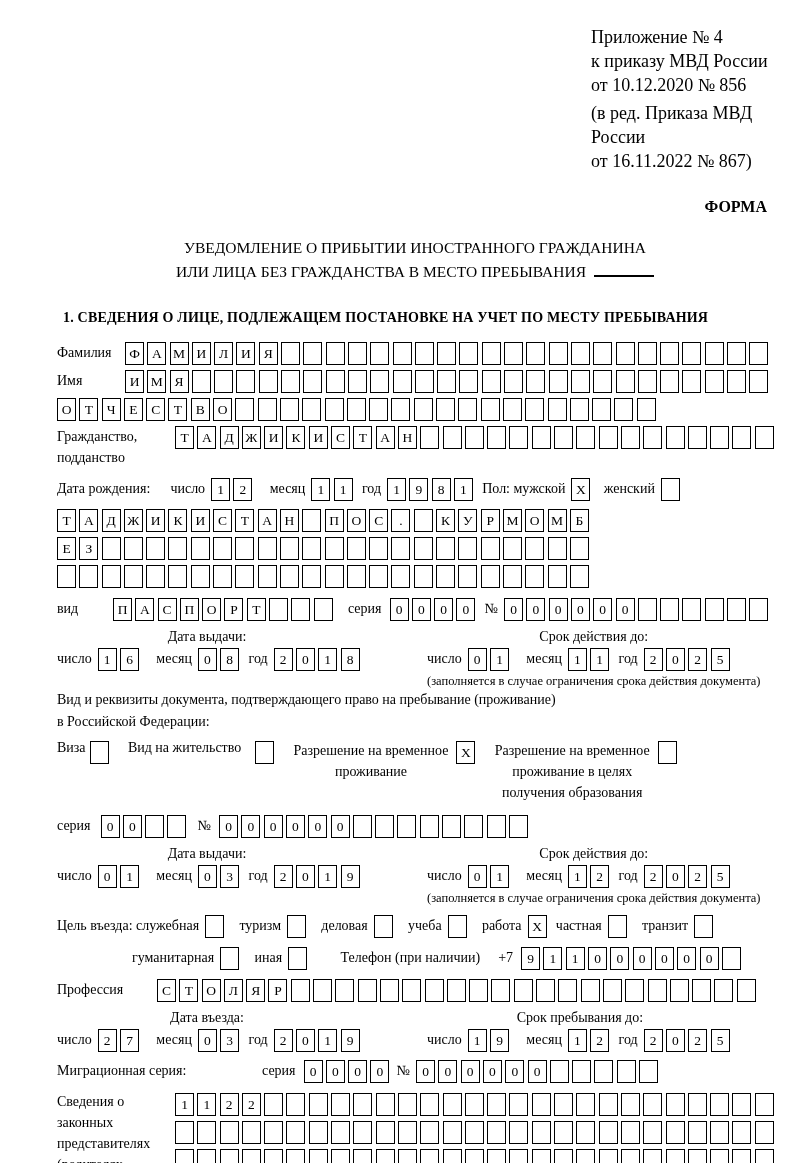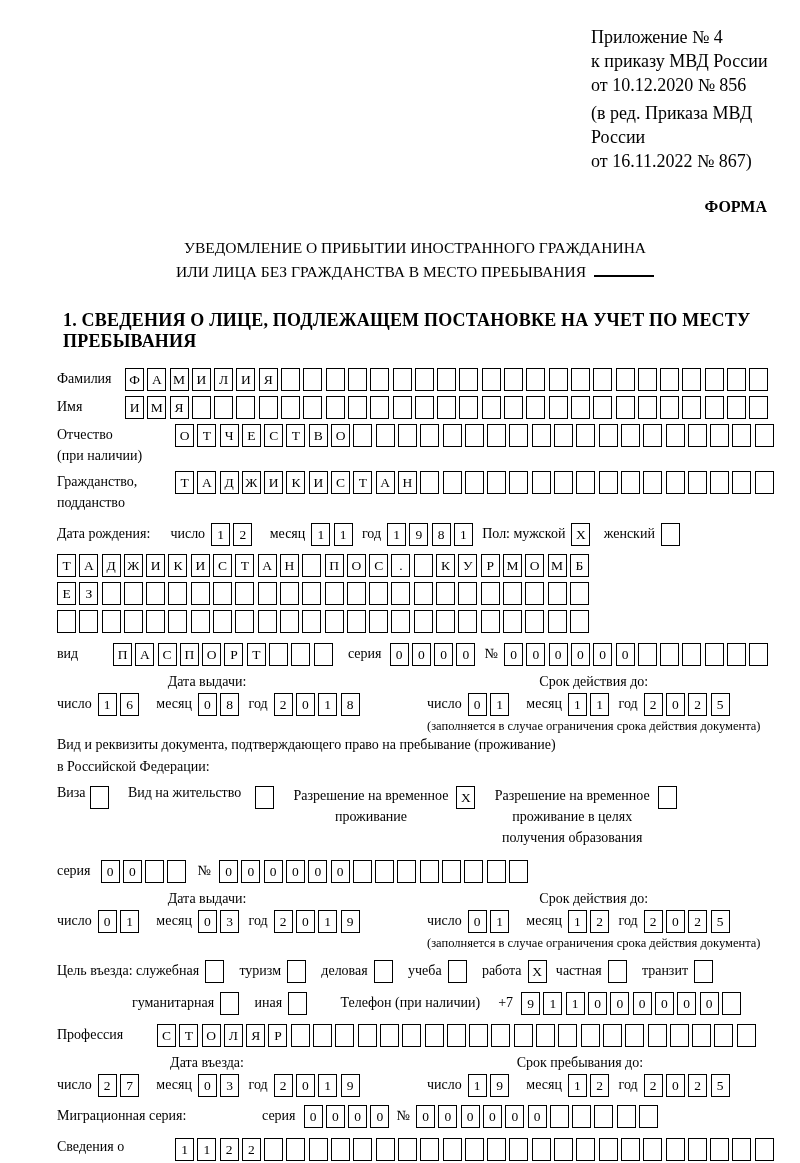--- a/index.html
+++ b/index.html
@@ -8,21 +8,21 @@
   .page{padding:26px 27px 18px 57px;box-sizing:border-box;width:800px}
 
   
   .appendix{margin-left:auto;width:182px;font-size:18px;line-height:1.32}
   .appendix .ed{margin-top:5px}
   .forma{text-align:right;font-weight:bold;font-size:16px;margin-top:24px;padding-right:6px}
 
   
   .title{text-align:center;font-weight:normal;font-size:15.5px;margin-top:20px;line-height:1.55}
   .blank{display:inline-block;width:60px;border-bottom:2px solid #000;height:3px;margin-left:8px}
-  .sec-heading{font-weight:bold;font-size:18px;margin-top:26px;margin-left:6px;letter-spacing:.2px}
+  .sec-heading{font-weight:bold;font-size:14px;margin-top:26px;margin-left:6px;letter-spacing:.2px}
 
   
   .row{display:flex;align-items:center;margin-top:5px}
   .rows-top{align-items:flex-start}
   .cells{display:flex;flex:none}
   .cell{flex:none;width:19px;height:23px;border:1.6px solid #000;margin-right:3.3px;
         text-align:center;font-size:13.5px;line-height:21px;box-sizing:border-box;background:#fff}
   .lbl{flex:none}
   .lw68{width:68px}
   .lw118{width:118px}
@@ -146,24 +146,20 @@
         <span class="cell"></span>
         <span class="cell"></span>
         <span class="cell"></span>
         <span class="cell"></span>
         <span class="cell"></span>
         <span class="cell"></span>
       </div>
   </div>
 
   <div class="row rows-top">
-    <span class="lbl lw118 two-line">
-      <span>Отчество</span><br>
-      <span>(при наличии)</span>
-    </span>
     <div class="cells">
         <span class="cell">О</span>
         <span class="cell">Т</span>
         <span class="cell">Ч</span>
         <span class="cell">Е</span>
         <span class="cell">С</span>
         <span class="cell">Т</span>
         <span class="cell">В</span>
         <span class="cell">О</span>
         <span class="cell"></span>

